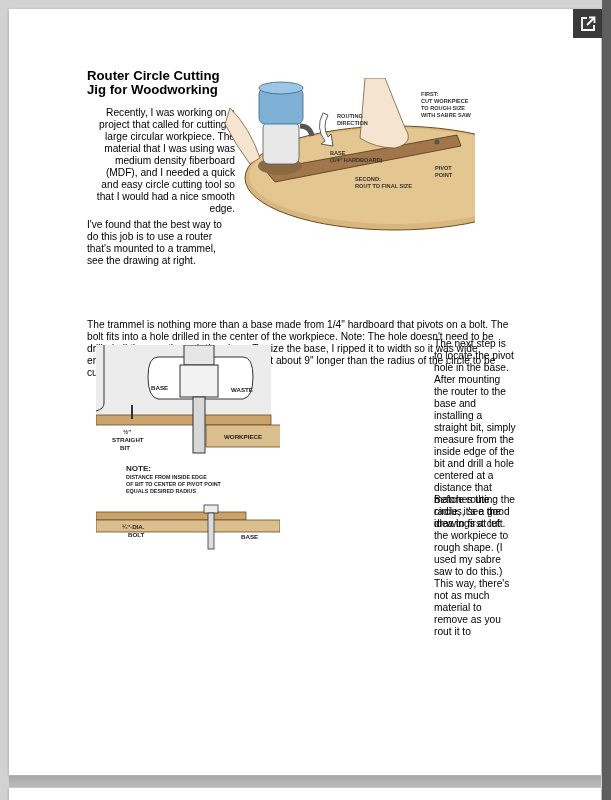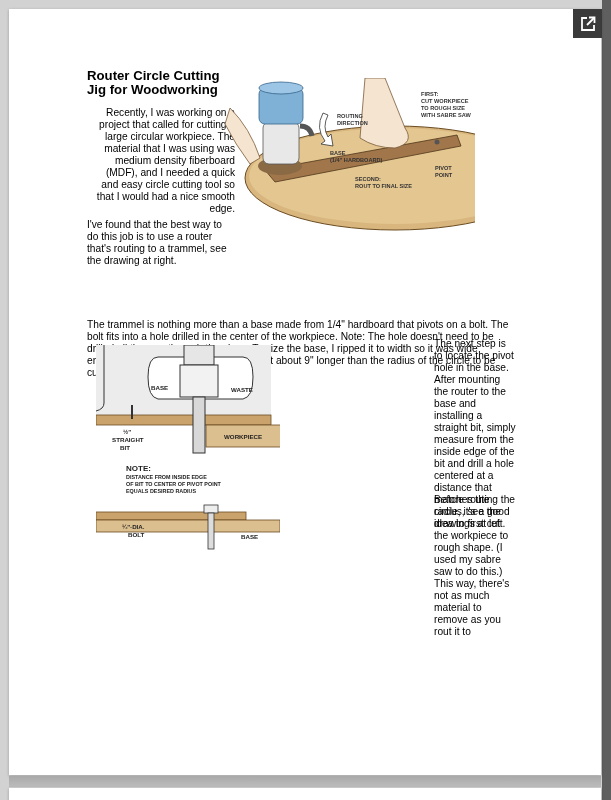--- a/index.html
+++ b/index.html
@@ -53,21 +53,21 @@
 <div class="ext-btn" title="Open in new window">
   <svg width="16" height="16" viewBox="0 0 16 16">
     <path d="M7 2H2v12h12V9" fill="none" stroke="#fff" stroke-width="1.8"></path>
     <path d="M9 1.5h5.5V7" fill="none" stroke="#fff" stroke-width="1.8"></path>
     <path d="M14.5 1.5L7 9" fill="none" stroke="#fff" stroke-width="1.8"></path>
   </svg>
 </div>
 
 <div class="title">Router Circle Cutting Jig for Woodworking</div>
 <div class="para" id="intro1">Recently, I was working on a project that called for cutting a large circular workpiece. The material that I was using was medium density fiberboard (MDF), and I needed a quick and easy circle cutting tool so that I would had a nice smooth edge.</div>
-<div class="para" id="intro2">I've found that the best way to do this job is to use a router that's routing to a trammel, see the drawing at right.</div>
+<div class="para" id="intro2">I've found that the best way to do this job is to use a router that's mounted to a trammel, see the drawing at right.</div>
 <div class="para" id="body1">The trammel is nothing more than a base made from 1/4" hardboard that pivots on a bolt. The bolt fits into a hole drilled in the center of the workpiece. Note: The hole doesn't need to be drilled all the way through the piece. To size the base, I ripped it to width so it was wide enough to support my router. Then I cut it about 9" longer than the radius of the circle to be cut.</div>
 <div class="para" id="side1">The next step is to locate the pivot hole in the base. After mounting the router to the base and installing a straight bit, simply measure from the inside edge of the bit and drill a hole centered at a distance that matches the radius, see the drawings at left.</div>
 <div class="para" id="side2">Before routing the circle, it's a good idea to first cut the workpiece to rough shape. (I used my sabre saw to do this.) This way, there's not as much material to remove as you rout it to</div>
 
 <svg class="fig" id="fig-router" viewBox="0 0 250 160">
   <ellipse cx="170" cy="100" rx="150" ry="52" fill="#d8b67e" stroke="#6b4c22" stroke-width="1"></ellipse>
   <ellipse cx="170" cy="98" rx="146" ry="48" fill="#e4c690"></ellipse>
   <polygon points="40,92 232,57 236,68 50,104" fill="#a0764a" stroke="#4e361a" stroke-width="0.8"></polygon>
   <circle cx="212" cy="64" r="2.5" fill="#555"></circle>
   <ellipse cx="55" cy="88" rx="22" ry="9" fill="#8a6a45"></ellipse>

